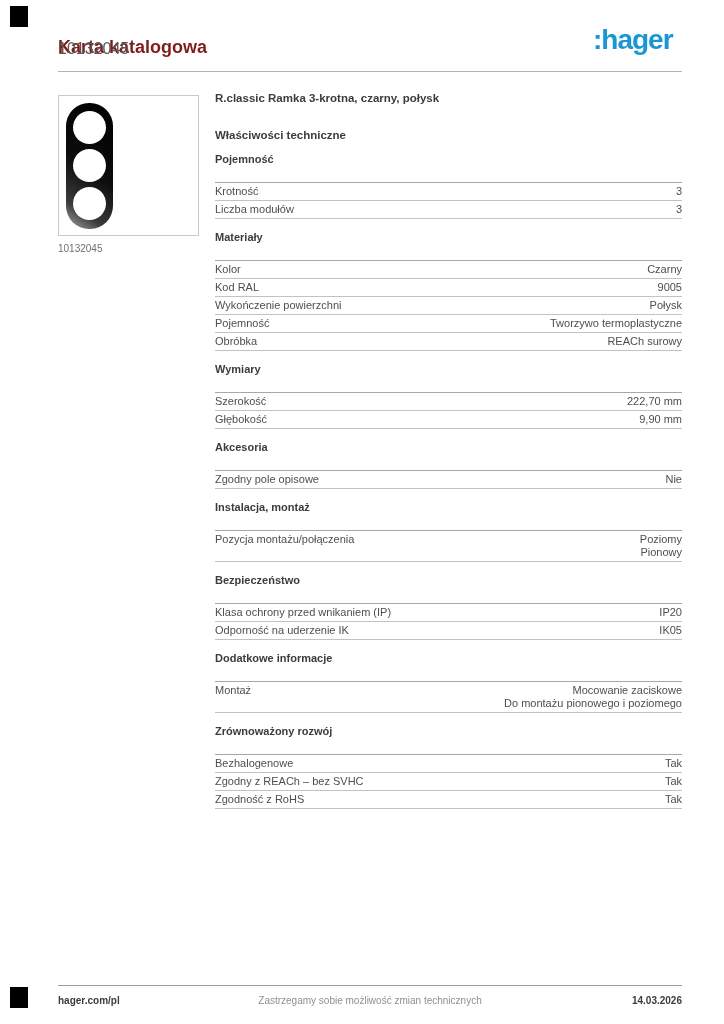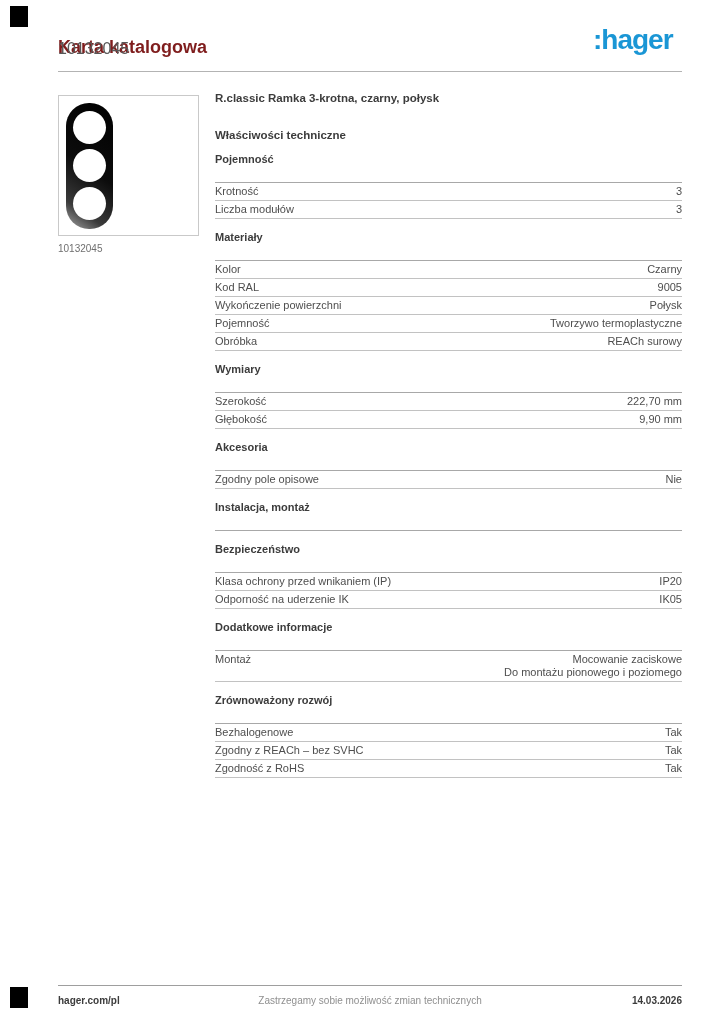--- a/index.html
+++ b/index.html
@@ -136,20 +136,27 @@
         <div class="group-title">Akcesoria</div>
         <div class="row">
           <div class="lbl">Zgodny pole opisowe</div>
           <div class="val">
             <div>Nie</div>
           </div>
         </div>
       </div>
       <div class="group">
         <div class="group-title">Instalacja, montaż</div>
+        <div class="row">
+          <div class="lbl">Pozycja montażu/połączenia</div>
+          <div class="val">
+            <div>Poziomy</div>
+            <div>Pionowy</div>
+          </div>
+        </div>
       </div>
       <div class="group">
         <div class="group-title">Bezpieczeństwo</div>
         <div class="row">
           <div class="lbl">Klasa ochrony przed wnikaniem (IP)</div>
           <div class="val">
             <div>IP20</div>
           </div>
         </div>
         <div class="row">

